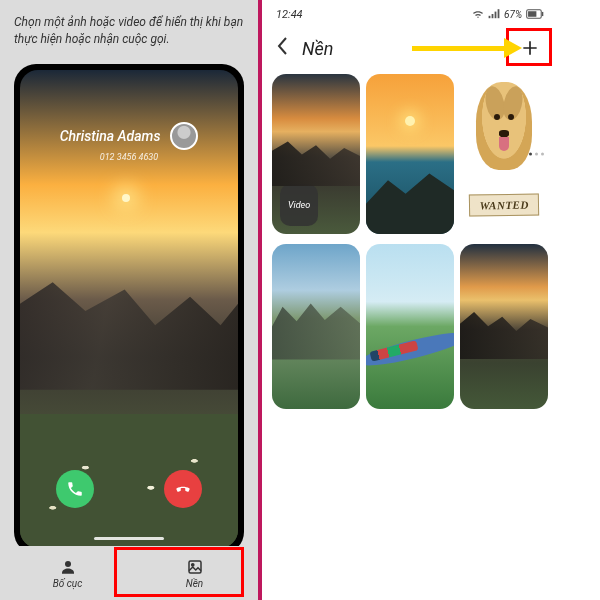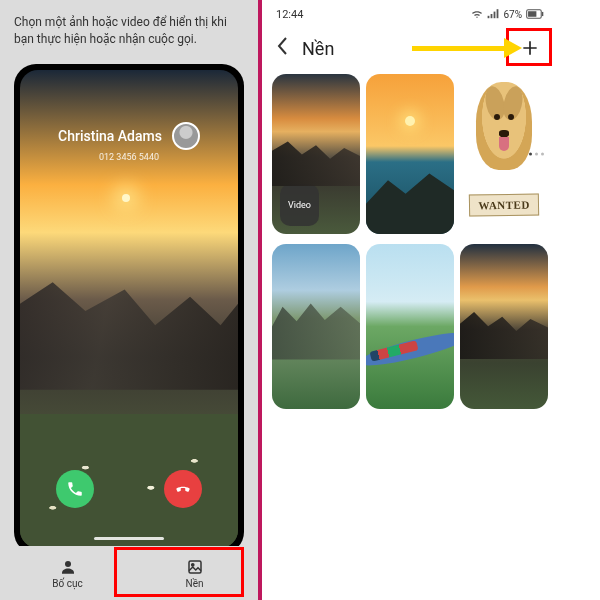--- a/index.html
+++ b/index.html
@@ -1,17 +1,17 @@
 <!DOCTYPE html>
 <html><head>
 <meta charset="utf-8">
 <style>
   * { box-sizing: border-box; margin: 0; padding: 0; }
   body { width: 600px; height: 600px; font-family: -apple-system, Roboto, sans-serif; background: #fff; overflow: hidden; }
-  .wrap { display: flex; width: 522px; height: 600px; }
+  .wrap { display: flex; width: 522px; height: 600px; font-style: italic; }
   .left { width: 300px; height: 600px; background: #dcdcdc; padding: 14px 14px 0 14px; position: relative; }
   .right { width: 300px; height: 600px; background: #fff; position: relative; border-left: 4px solid #be185d; }
 
   .instruction { font-size: 12px; color: #333; line-height: 1.4; margin-bottom: 16px; }
 
   .phone { width: 230px; height: 490px; margin: 0 auto; background: #000; border-radius: 22px; padding: 6px; position: relative; }
   .phone-screen { width: 100%; height: 100%; border-radius: 18px; overflow: hidden; position: relative; background: linear-gradient(to bottom, #1b2838 0%, #fbb040 24%, #fdd97a 34%, #6b5b4a 48%, #3a3830 60%, #535e3f 86%, #3a4a2e 100%); }
   .sun { position:absolute; left:47%; top:26%; width:8px; height:8px; background:#fff7c9; border-radius:50%; box-shadow:0 0 18px 8px rgba(255,230,140,0.85);}
   .ridge { position:absolute; top:37%; left:0; width:100%; height:30%; background: linear-gradient(100deg, rgba(45,40,38,0.9) 0%, rgba(60,55,50,0.8) 40%, rgba(40,36,32,0.95) 100%); clip-path: polygon(0 40%, 15% 25%, 30% 45%, 48% 30%, 62% 55%, 78% 35%, 92% 55%, 100% 40%, 100% 100%, 0 100%);}
   .field { position:absolute; bottom:0; left:0; width:100%; height:28%; background: radial-gradient(ellipse at 30% 40%, #e8e6d0 0 3px, transparent 4px), radial-gradient(ellipse at 60% 55%, #f2f0da 0 3px, transparent 4px), radial-gradient(ellipse at 15% 70%, #e6e2c4 0 3px, transparent 4px), radial-gradient(ellipse at 80% 35%, #eae6cc 0 3px, transparent 4px), #425234;}
@@ -85,21 +85,21 @@
     <div class="phone">
       <div class="phone-screen">
         <div class="sun"></div>
         <div class="ridge"></div>
         <div class="field"></div>
         <div class="caller">
           <div>
             <span class="caller-name">Christina Adams</span>
             <span class="avatar"></span>
           </div>
-          <div class="caller-num">012 3456 5440</div>
+          <div class="caller-num">012 3456 4630</div>
         </div>
         <div class="call-btns">
           <div class="circle answer">
             <svg width="18" height="18" viewBox="0 0 24 24" fill="#fff">
                 <path d="M6.6 10.8c1.4 2.8 3.8 5.2 6.6 6.6l2.2-2.2c.3-.3.7-.4 1-.2 1.2.4 2.4.6 3.6.6.6 0 1 .4 1 1V20c0 .6-.4 1-1 1C10.6 21 3 13.4 3 4c0-.6.4-1 1-1h3.4c.6 0 1 .4 1 1 0 1.2.2 2.4.6 3.6.1.3 0 .7-.2 1l-2.2 2.2z"></path>
               </svg>
           </div>
           <div class="circle decline">
             <svg width="18" height="18" viewBox="0 0 24 24" fill="#fff">
                 <path d="M12 9C9 9 6.2 9.7 3.7 11c-.5.3-.7.9-.5 1.4l1.3 2.8c.2.5.8.7 1.3.5l2.6-1.2c.4-.2.6-.6.6-1V11c1-.3 2-.4 3-.4s2 .1 3 .4v2.5c0 .4.2.8.6 1l2.6 1.2c.5.2 1.1 0 1.3-.5l1.3-2.8c.2-.5 0-1.1-.5-1.4C17.8 9.7 15 9 12 9z"></path>

